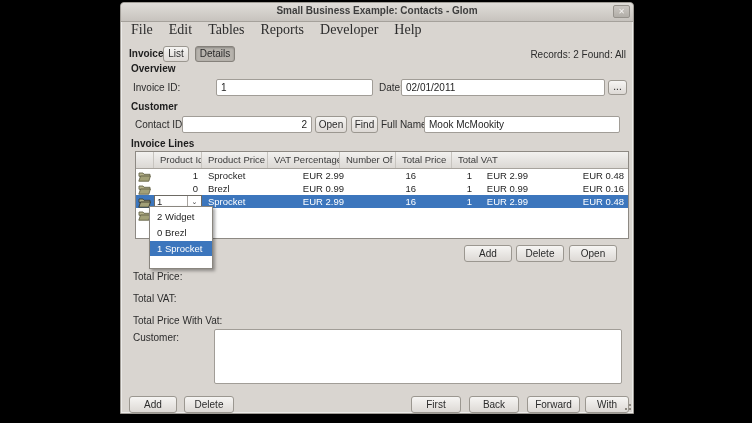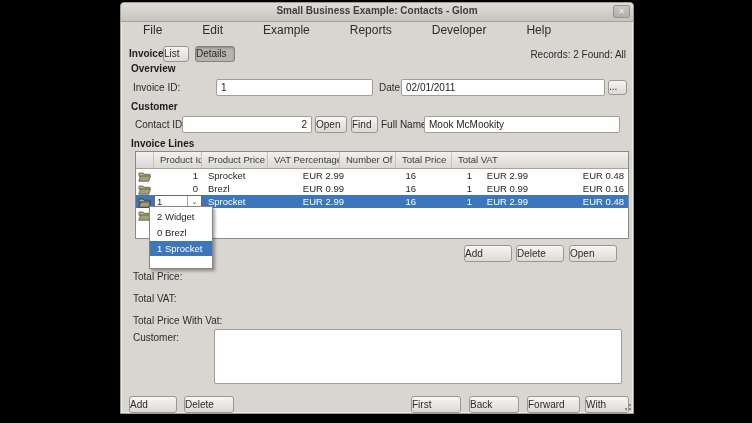--- a/index.html
+++ b/index.html
@@ -13,25 +13,25 @@
             background:linear-gradient(#e0ddd9,#c7c3be);border-bottom:1px solid #a5a19b;
             border-radius:4px 4px 0 0;}
   .title{position:absolute;left:0;right:0;top:2px;text-align:center;
          font-size:10px;font-weight:bold;color:#3e3e3e;}
   .close-btn{position:absolute;right:3px;top:2px;width:17px;height:13px;
              background:linear-gradient(#cbc7c2,#b2aea8);border:1px solid #96928c;
              border-radius:2px;color:#f4f2f0;font-size:8px;line-height:12px;
              text-align:center;box-sizing:border-box;}
   
   .menubar{position:absolute;left:2px;top:20px;height:14px;display:flex;}
-  .menu-item{padding:0 20px;font-size:12px;color:#2c2c2c;line-height:14px;}
+  .menu-item{padding:0 8px;font-size:14px;color:#2c2c2c;line-height:14px;font-family:Liberation Serif, serif;}
   
   .view-label{position:absolute;left:8px;top:45px;font-size:10px;font-weight:bold;color:#1e1e1e;}
   .btn{background:linear-gradient(#f6f5f3,#ddd9d5);border:1px solid #9b9790;border-radius:3px;
-       font-size:10px;color:#2b2b2b;box-sizing:border-box;
+       font-size:10px;color:#2b2b2b;text-align:center;box-sizing:border-box;
        font-family:"Liberation Sans",sans-serif;}
   .btn.pressed{background:#b7b3ad;border-color:#85817b;box-shadow:inset 0 1px 2px rgba(0,0,0,.25);}
   .records{position:absolute;right:7px;top:46px;font-size:10px;color:#2c2c2c;}
   
   .heading{position:absolute;font-size:10px;font-weight:bold;color:#1d1d1d;}
   .lbl{position:absolute;font-size:10px;color:#2c2c2c;}
   .entry{position:absolute;background:#fff;border:1px solid #a19d97;border-radius:2px;
          font-size:10px;color:#1f1f1f;line-height:15px;height:17px;box-sizing:border-box;
          padding:0 4px;overflow:hidden;}
   .entry.right{text-align:right;}
@@ -82,21 +82,21 @@
   <div class="window">
 
     <div class="titlebar">
       <div class="title">Small Business Example: Contacts - Glom</div>
       <div class="close-btn">✕</div>
     </div>
 
     <div class="menubar">
       <span class="menu-item">File</span>
       <span class="menu-item">Edit</span>
-      <span class="menu-item">Example</span>
+      <span class="menu-item">Tables</span>
       <span class="menu-item">Reports</span>
       <span class="menu-item">Developer</span>
       <span class="menu-item">Help</span>
     </div>
 
     <div class="view-label">Invoices</div>
     <div class="btn" style="position:absolute;left:42px;top:43px;width:26px;height:16px;line-height:14px;">List</div>
     <div class="btn pressed" style="position:absolute;left:74px;top:43px;width:40px;height:16px;line-height:14px;">Details</div>
     <div class="records">Records: 2 Found: All</div>
 

